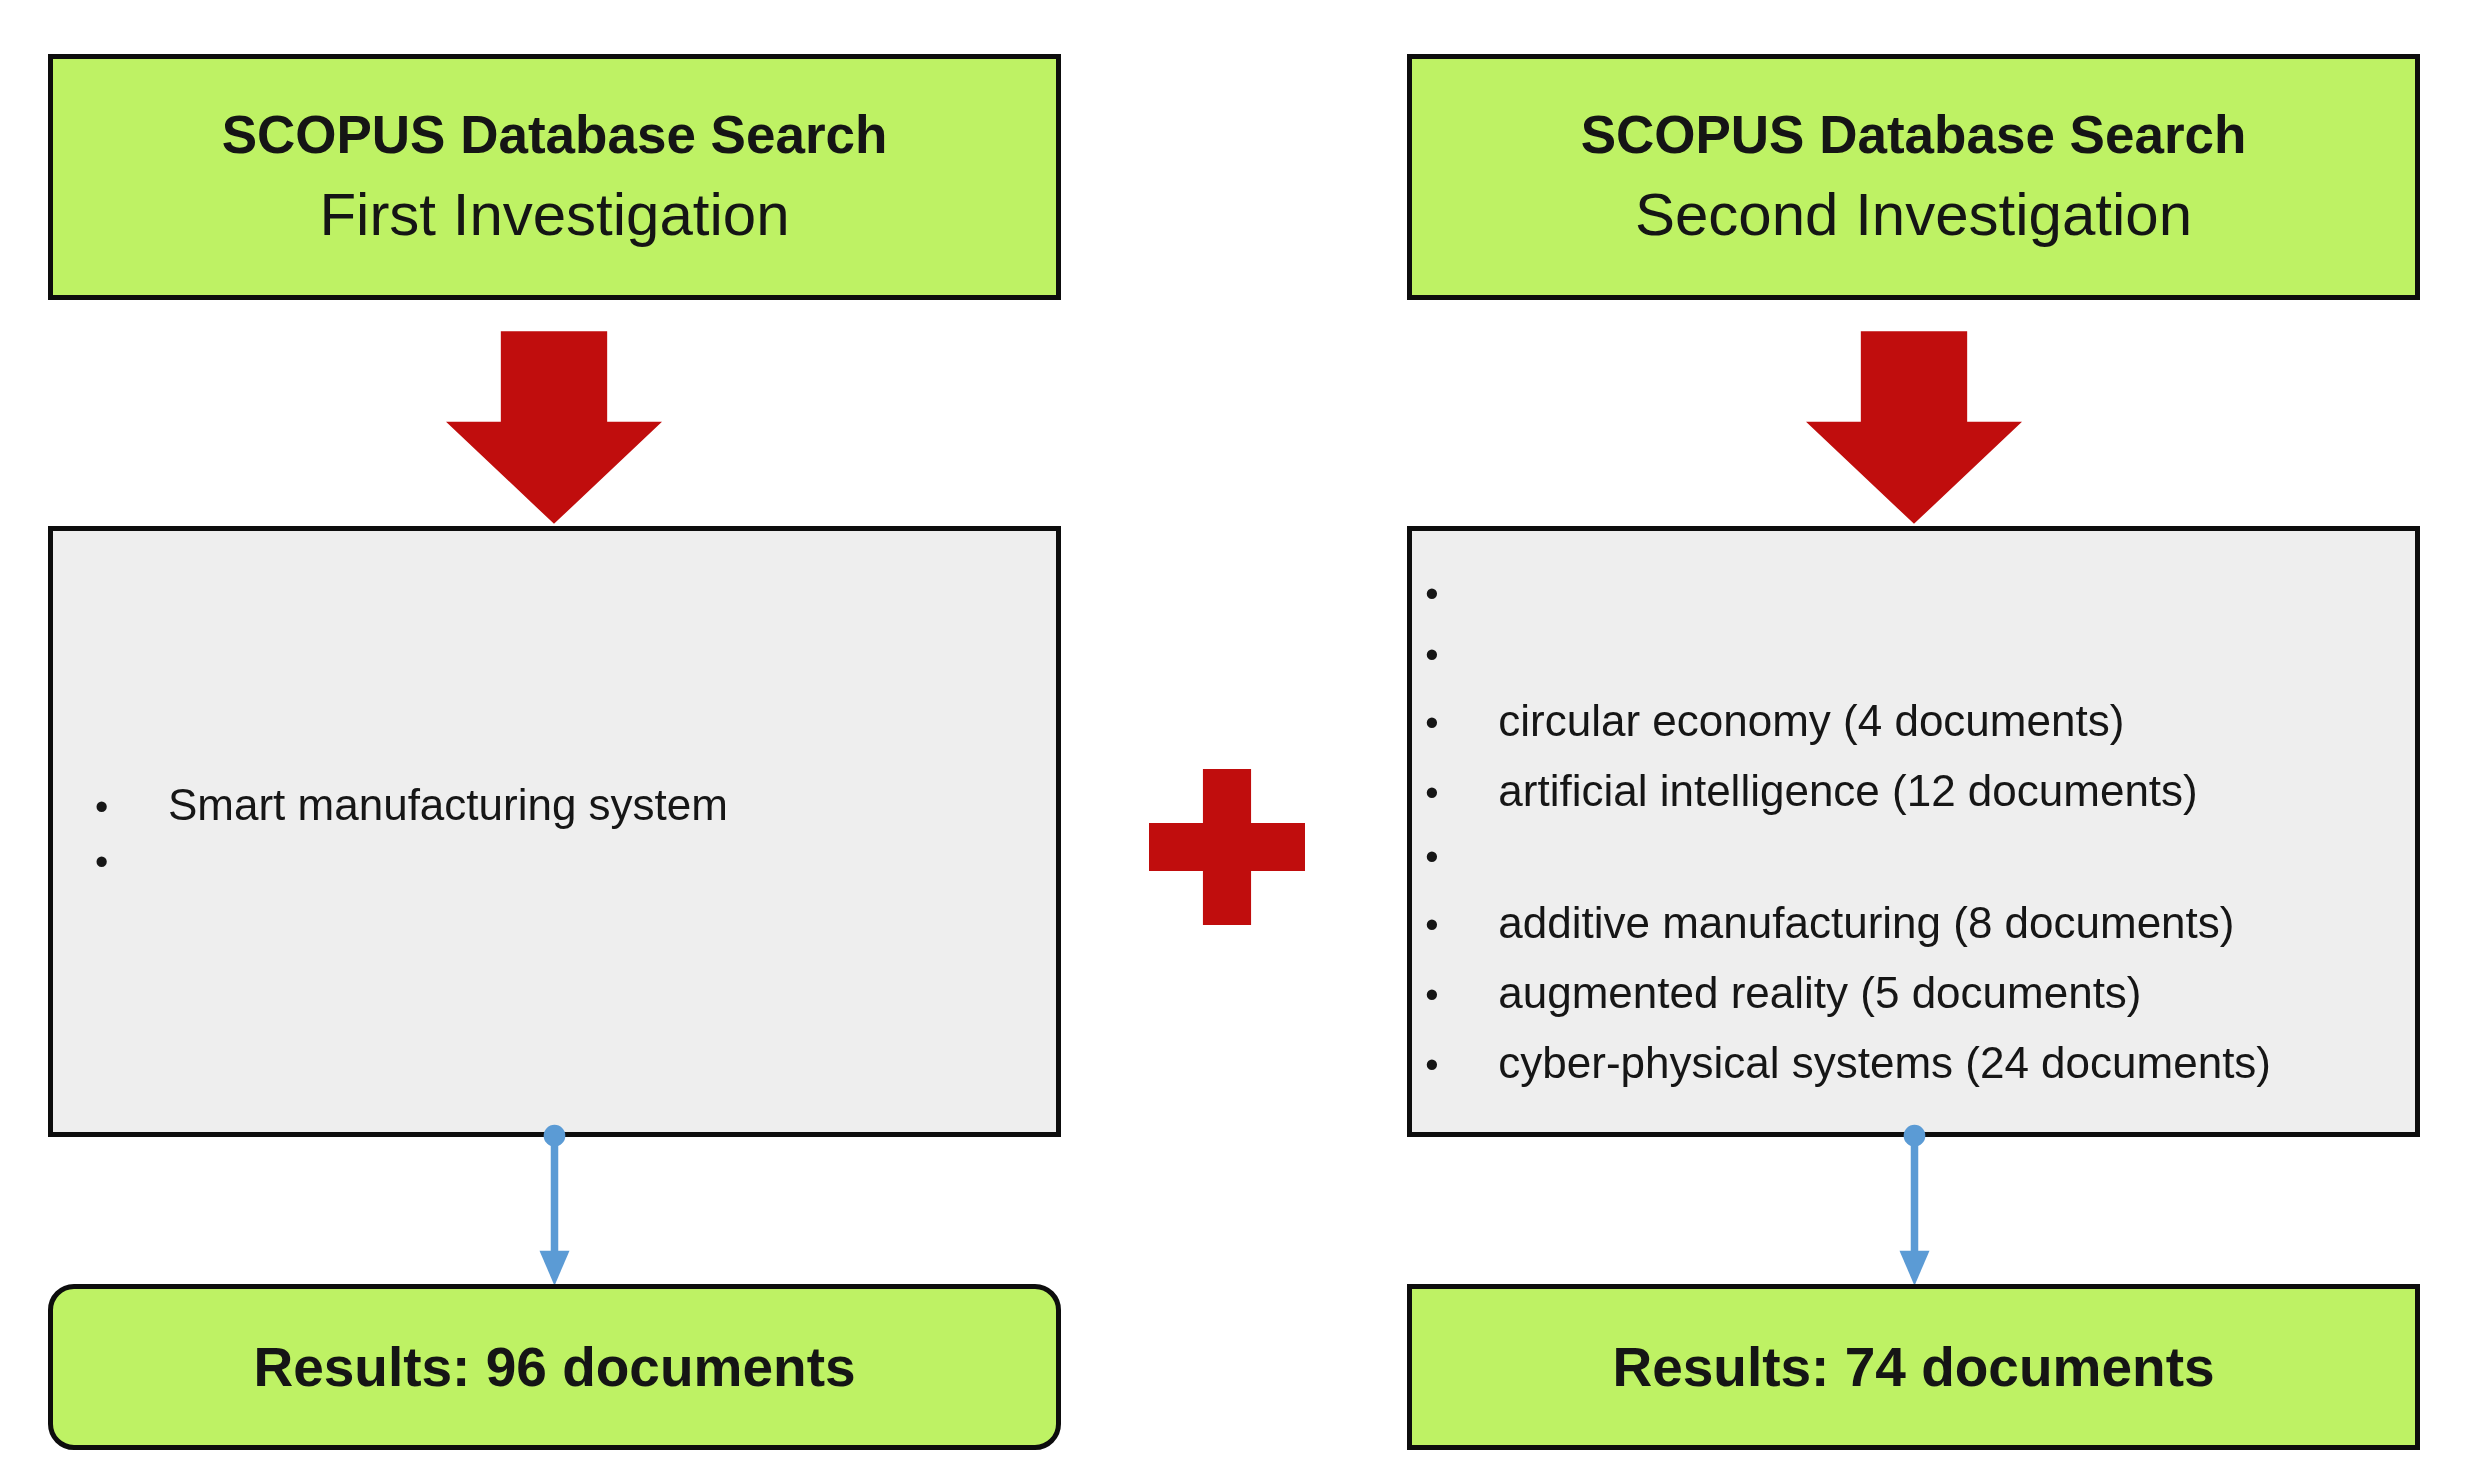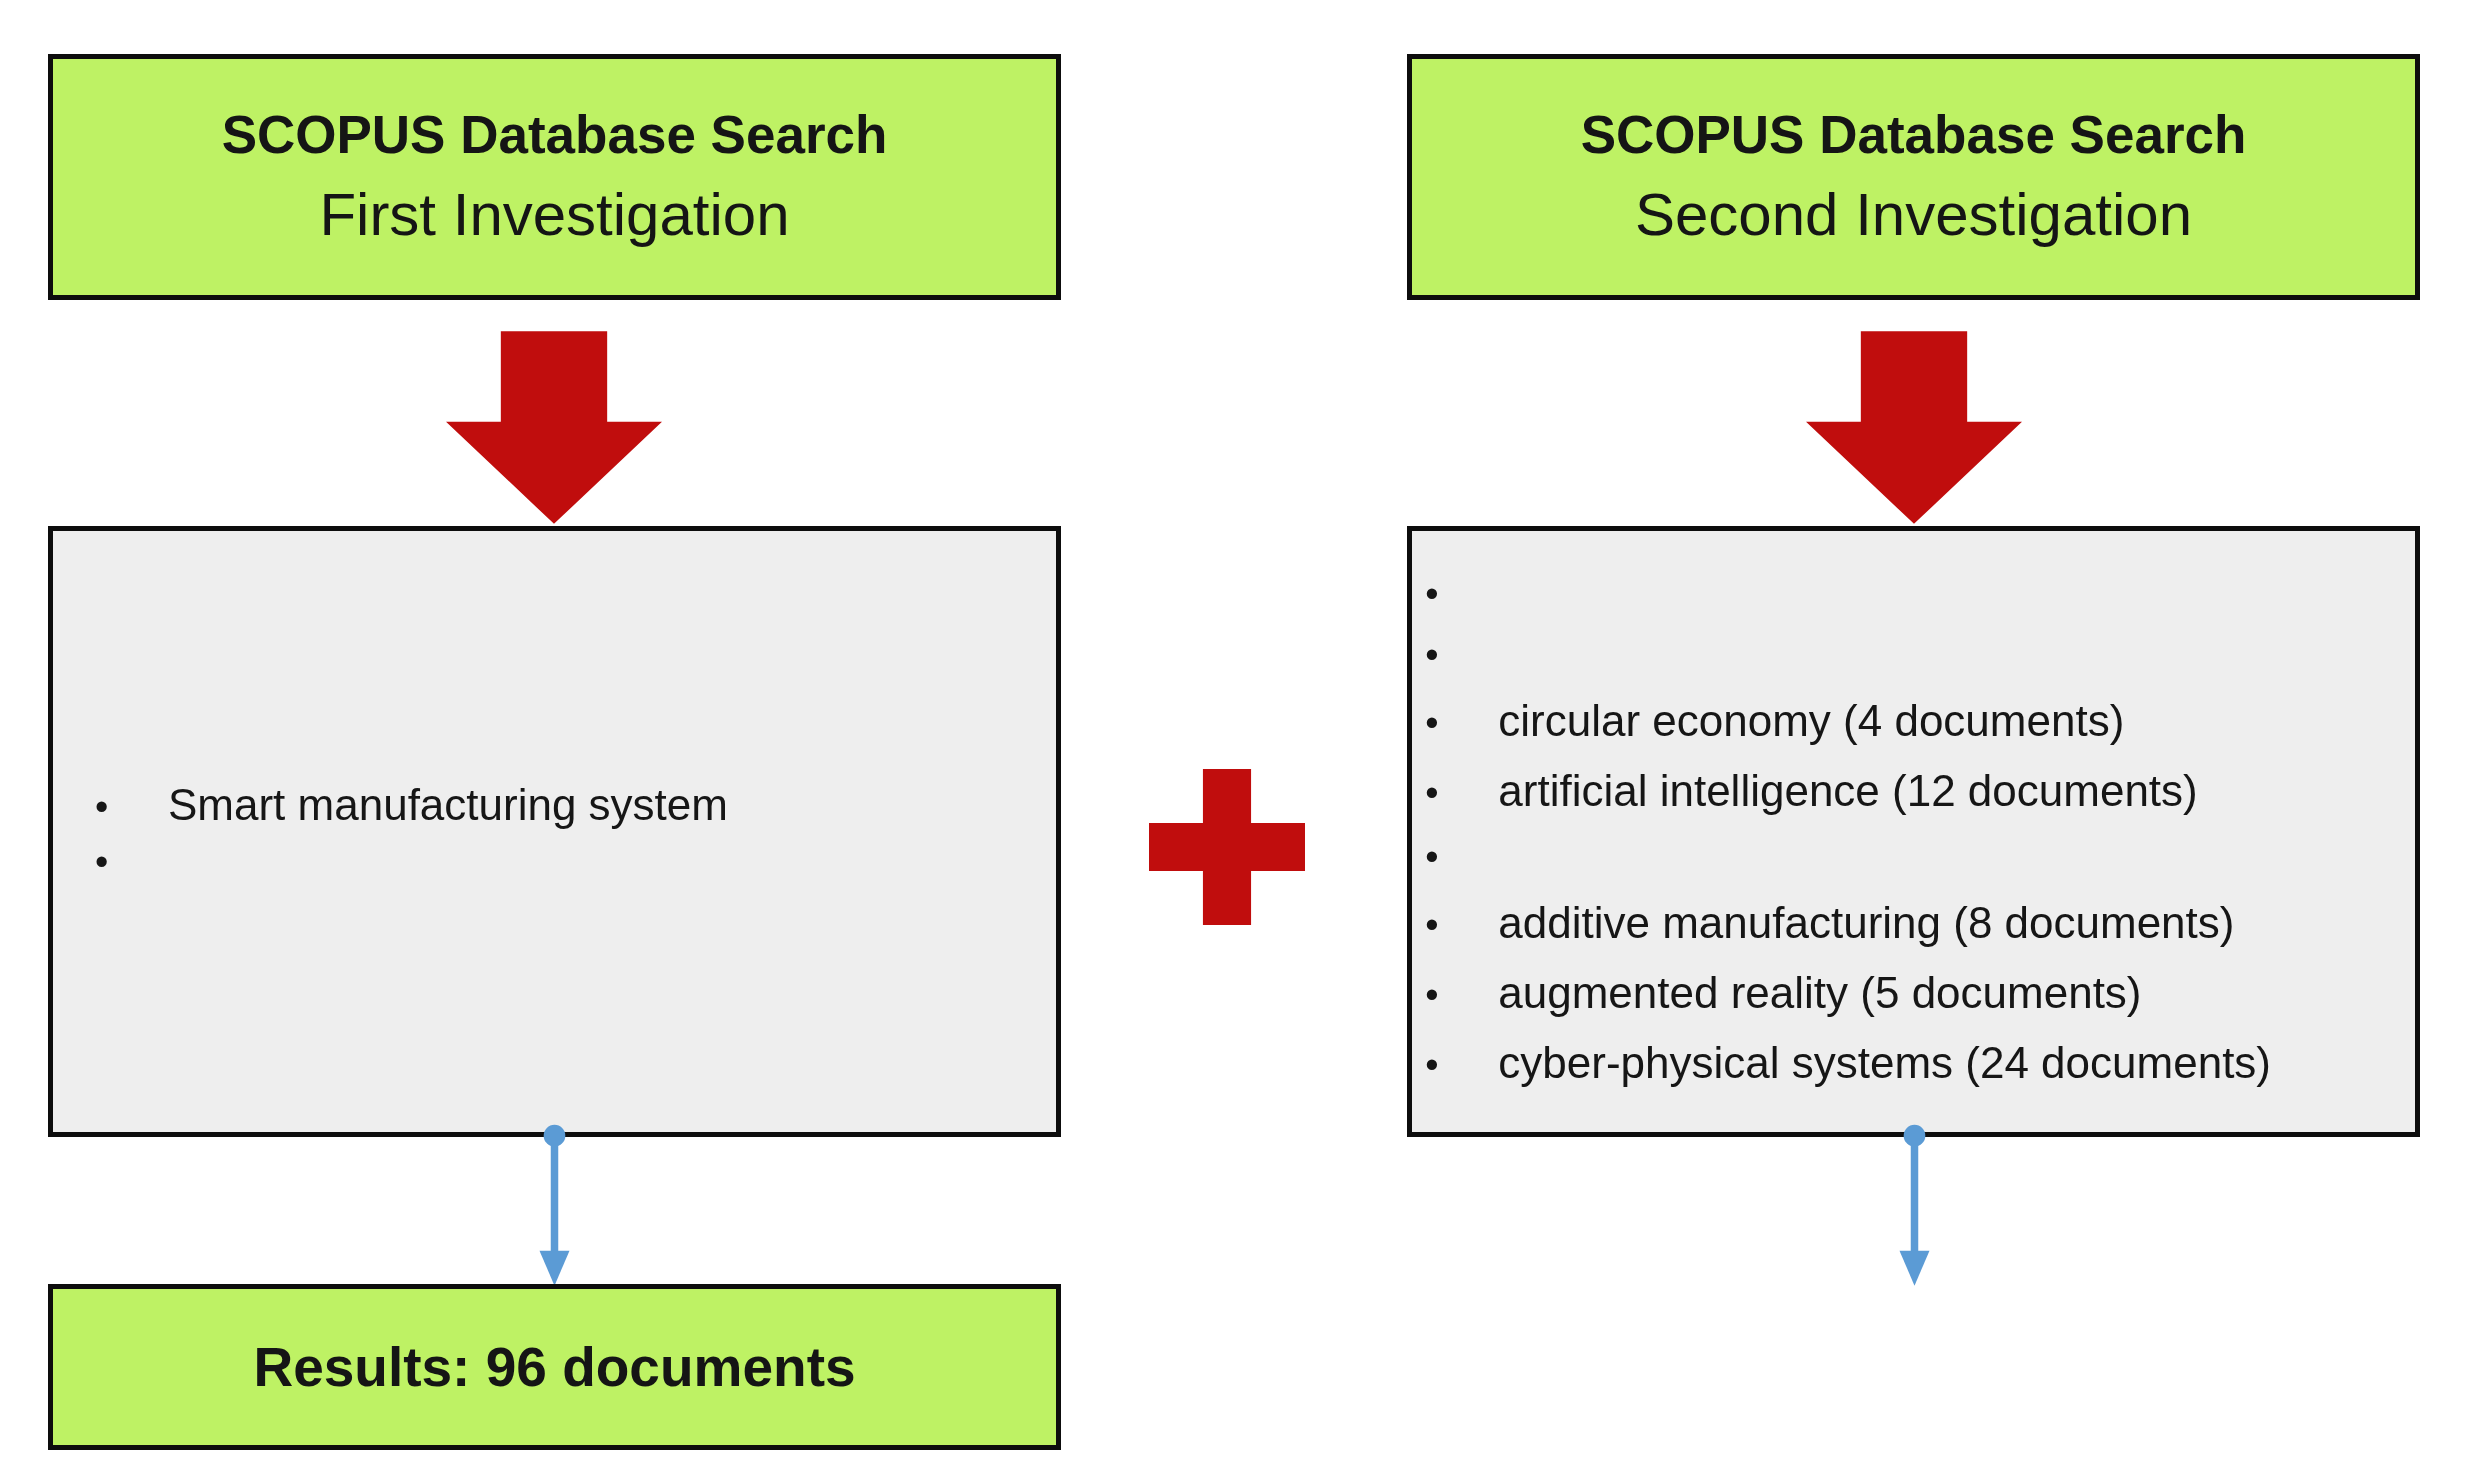--- a/index.html
+++ b/index.html
@@ -78,21 +78,21 @@
   #left-mid  ul.bullet-list { padding-left: 42px; }
   #left-mid  .bullet-marker { width: 73px; }
   #right-mid ul.bullet-list { padding-left: 13.3px; }
   #right-mid .bullet-marker { width: 73px; }
 
   
   #left-top     { left: 48px;   top: 54px;   width: 1013px; height: 246px; }
   #right-top    { left: 1407px; top: 54px;   width: 1013px; height: 246px; }
   #left-mid     { left: 48px;   top: 526px;  width: 1013px; height: 611px; }
   #right-mid    { left: 1407px; top: 526px;  width: 1013px; height: 611px; }
-  #left-bottom  { left: 48px;   top: 1284px; width: 1013px; height: 166px; }
+  #left-bottom  { left: 48px;   top: 1284px; width: 1013px; height: 166px; border-radius: 26px; }
   #right-bottom { left: 1407px; top: 1284px; width: 1013px; height: 166px; }
 
   .shape { position: absolute; display: block; }
   #left-red-arrow   { left: 446px;  top: 331px; }
   #right-red-arrow  { left: 1806px; top: 331px; }
   #plus-sign        { left: 1149px; top: 769px; }
   #left-connector   { left: 536px;  top: 1114px; }
   #right-connector  { left: 1896px; top: 1114px; }
 
   .red-fill  { fill: var(--arrow-red, #c00d0d); }
@@ -181,15 +181,18 @@
   <svg class="shape" id="right-connector" width="37" height="175" viewBox="0 0 44 210" aria-hidden="true">
     <circle class="blue-fill" cx="22" cy="26" r="13"></circle>
     <line class="blue-stroke" x1="22" y1="26" x2="22" y2="168" stroke-width="9"></line>
     <polygon class="blue-fill" points="4,164 40,164 22,206"></polygon>
   </svg>
 
   <section class="box" id="left-bottom">
     <div class="results-label">Results: 96 documents</div>
   </section>
 
+  <section class="box" id="right-bottom">
+    <div class="results-label">Results: 74 documents</div>
+  </section>
 
 </div>
 
 
 </body></html>

